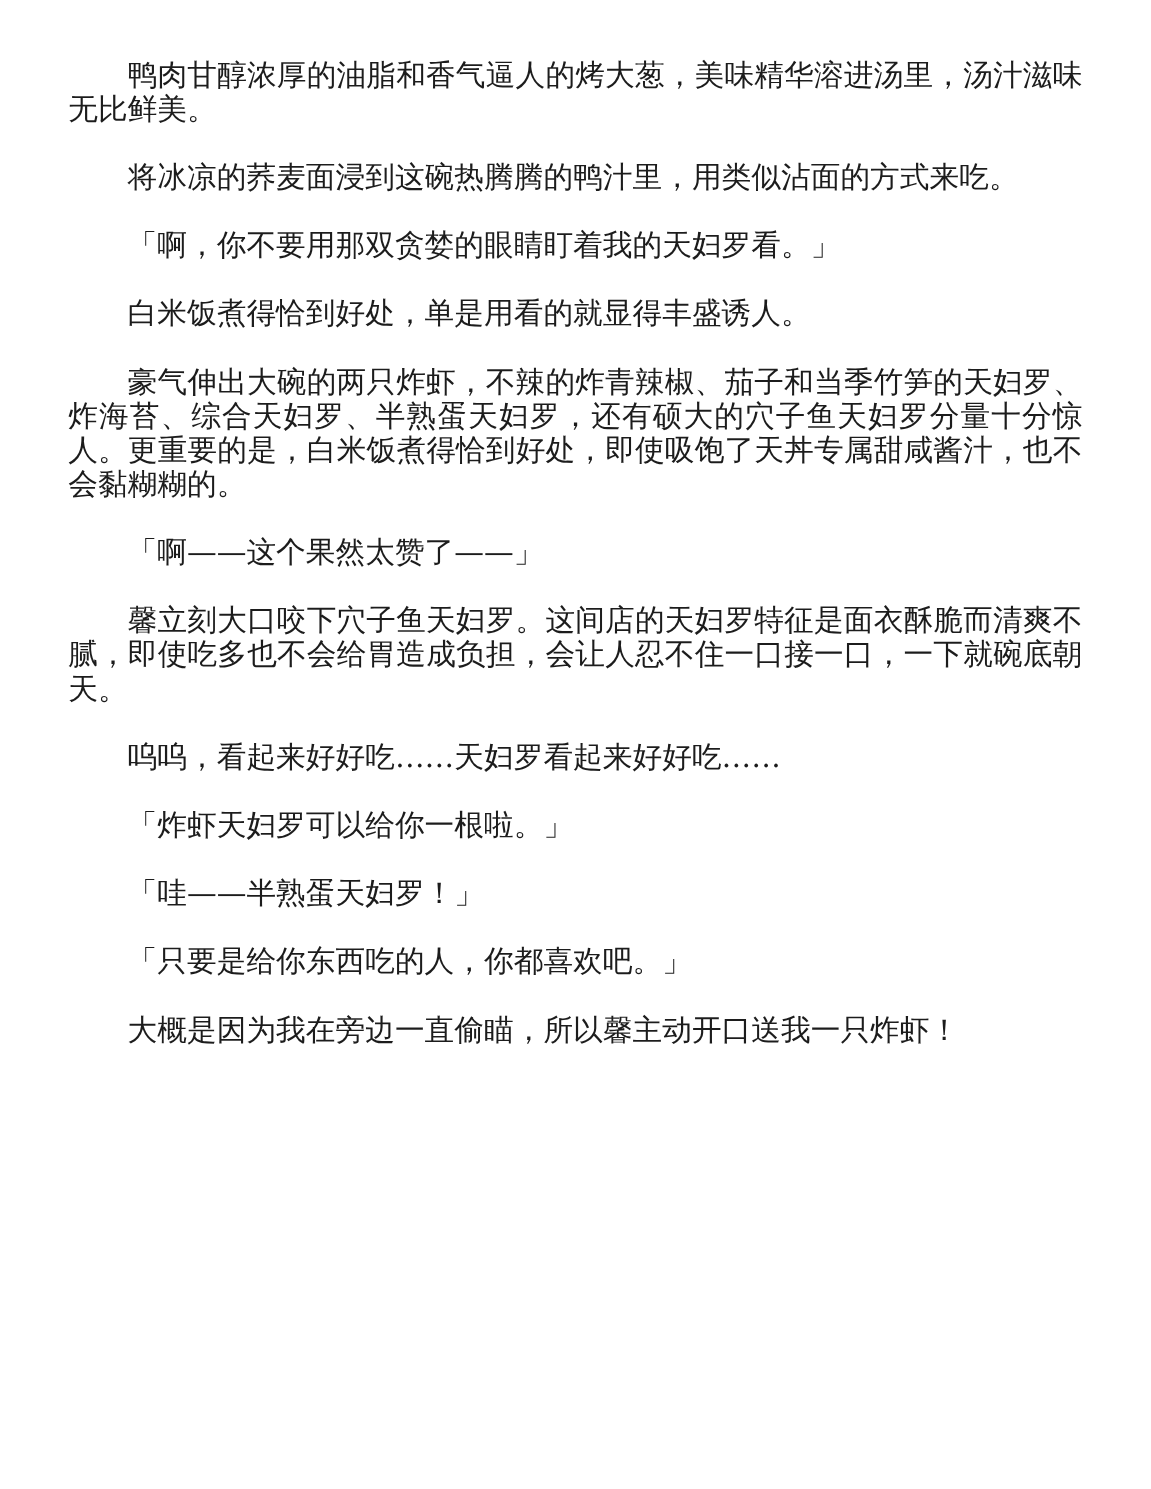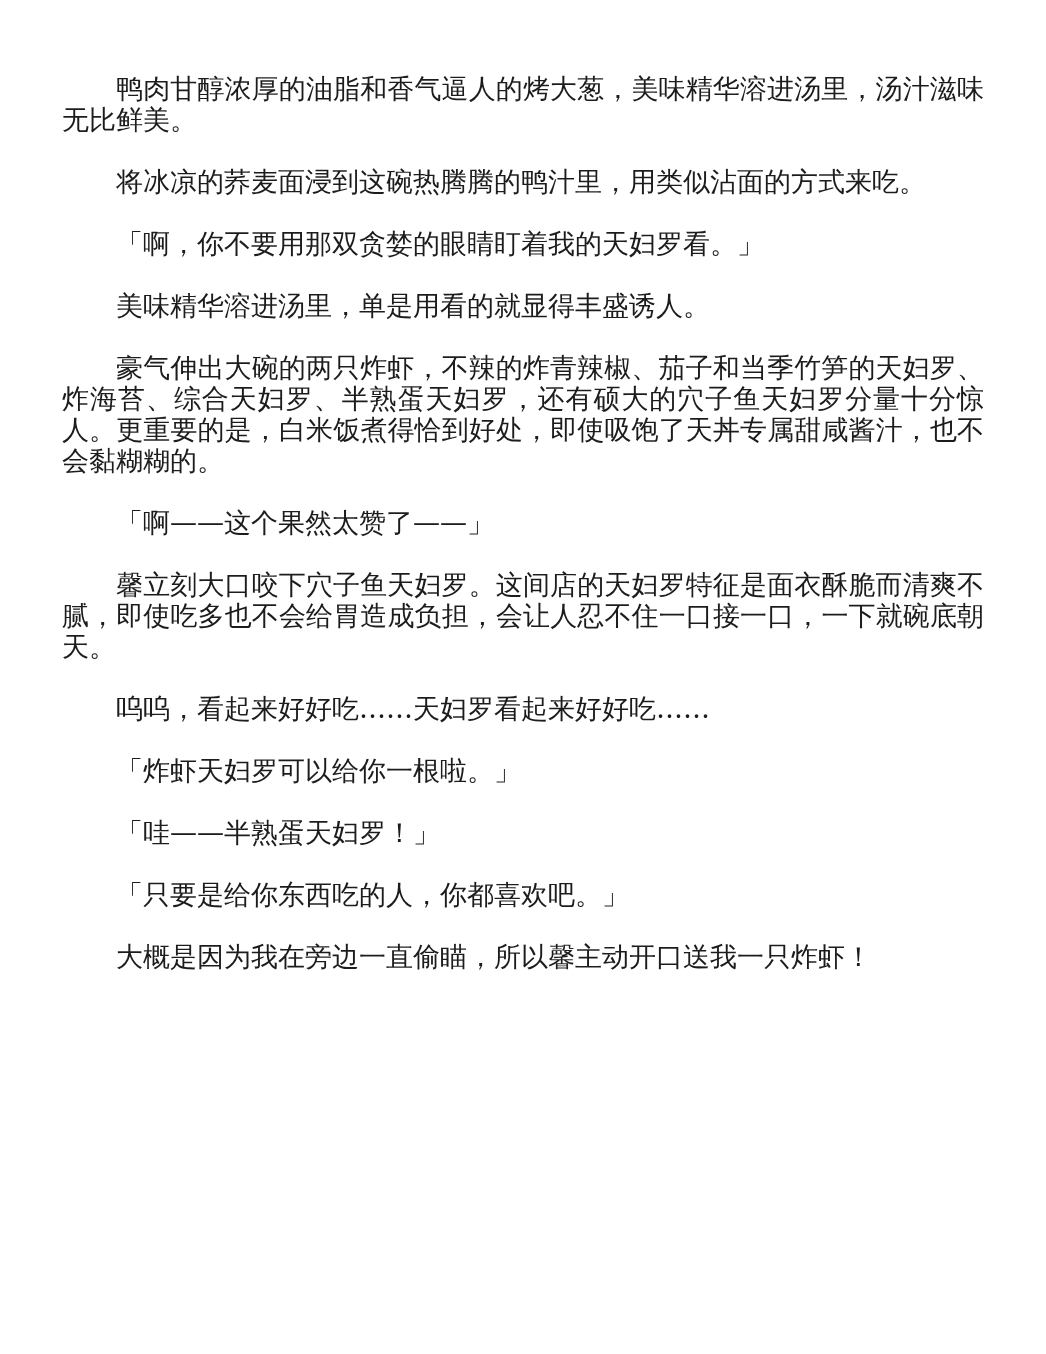--- a/index.html
+++ b/index.html
@@ -10,21 +10,21 @@
   body {
     width: 1046px;
     height: 1354px;
     overflow: hidden;
     font-family: "DejaVu Serif", "Liberation Serif", serif;
   }
   .page {
     box-sizing: border-box;
     width: 1046px;
     height: 1354px;
-    padding: 73px 62px 20px 62px;
+    padding: 53px 62px 20px 62px;
     background: #ffffff;
   }
   .text-column p {
     margin: 0 0 31px 0;
     padding: 0;
     font-size: 27px;
     line-height: 31px;
     letter-spacing: 0px;
     text-indent: 2em;
     text-align: justify;
@@ -34,21 +34,21 @@
 </style>
 </head>
 <body>
 
 <main class="page">
   <section class="text-column" id="text-column">
 
   <p>鸭肉甘醇浓厚的油脂和香气逼人的烤大葱，美味精华溶进汤里，汤汁滋味无比鲜美。</p>
       <p>将冰凉的荞麦面浸到这碗热腾腾的鸭汁里，用类似沾面的方式来吃。</p>
       <p>「啊，你不要用那双贪婪的眼睛盯着我的天妇罗看。」</p>
-      <p>美味精华溶进汤里，单是用看的就显得丰盛诱人。</p>
+      <p>白米饭煮得恰到好处，单是用看的就显得丰盛诱人。</p>
       <p>豪气伸出大碗的两只炸虾，不辣的炸青辣椒、茄子和当季竹笋的天妇罗、炸海苔、综合天妇罗、半熟蛋天妇罗，还有硕大的穴子鱼天妇罗分量十分惊人。更重要的是，白米饭煮得恰到好处，即使吸饱了天丼专属甜咸酱汁，也不会黏糊糊的。</p>
       <p>「啊——这个果然太赞了——」</p>
       <p>馨立刻大口咬下穴子鱼天妇罗。这间店的天妇罗特征是面衣酥脆而清爽不腻，即使吃多也不会给胃造成负担，会让人忍不住一口接一口，一下就碗底朝天。</p>
       <p>呜呜，看起来好好吃……天妇罗看起来好好吃……</p>
       <p>「炸虾天妇罗可以给你一根啦。」</p>
       <p>「哇——半熟蛋天妇罗！」</p>
       <p>「只要是给你东西吃的人，你都喜欢吧。」</p>
       <p>大概是因为我在旁边一直偷瞄，所以馨主动开口送我一只炸虾！</p>
     </section>
 </main>

